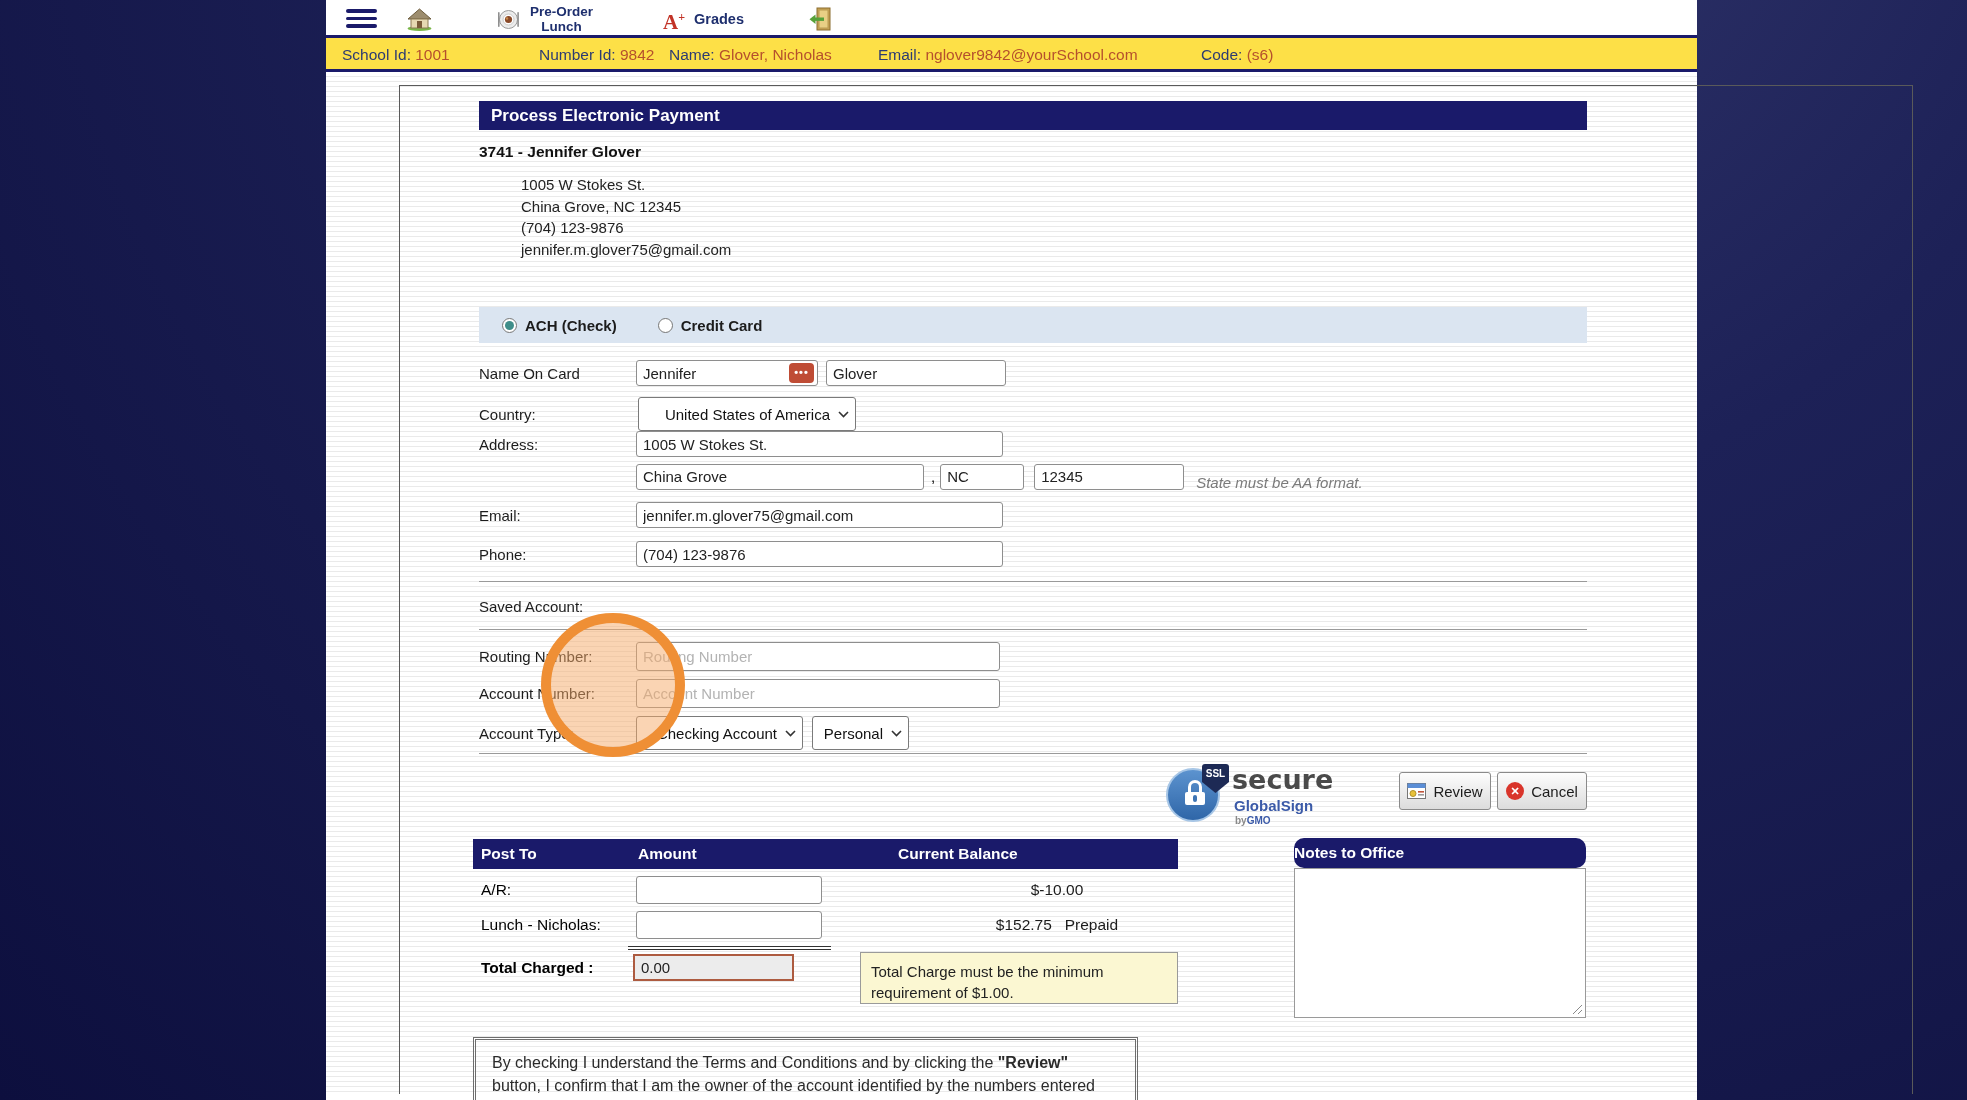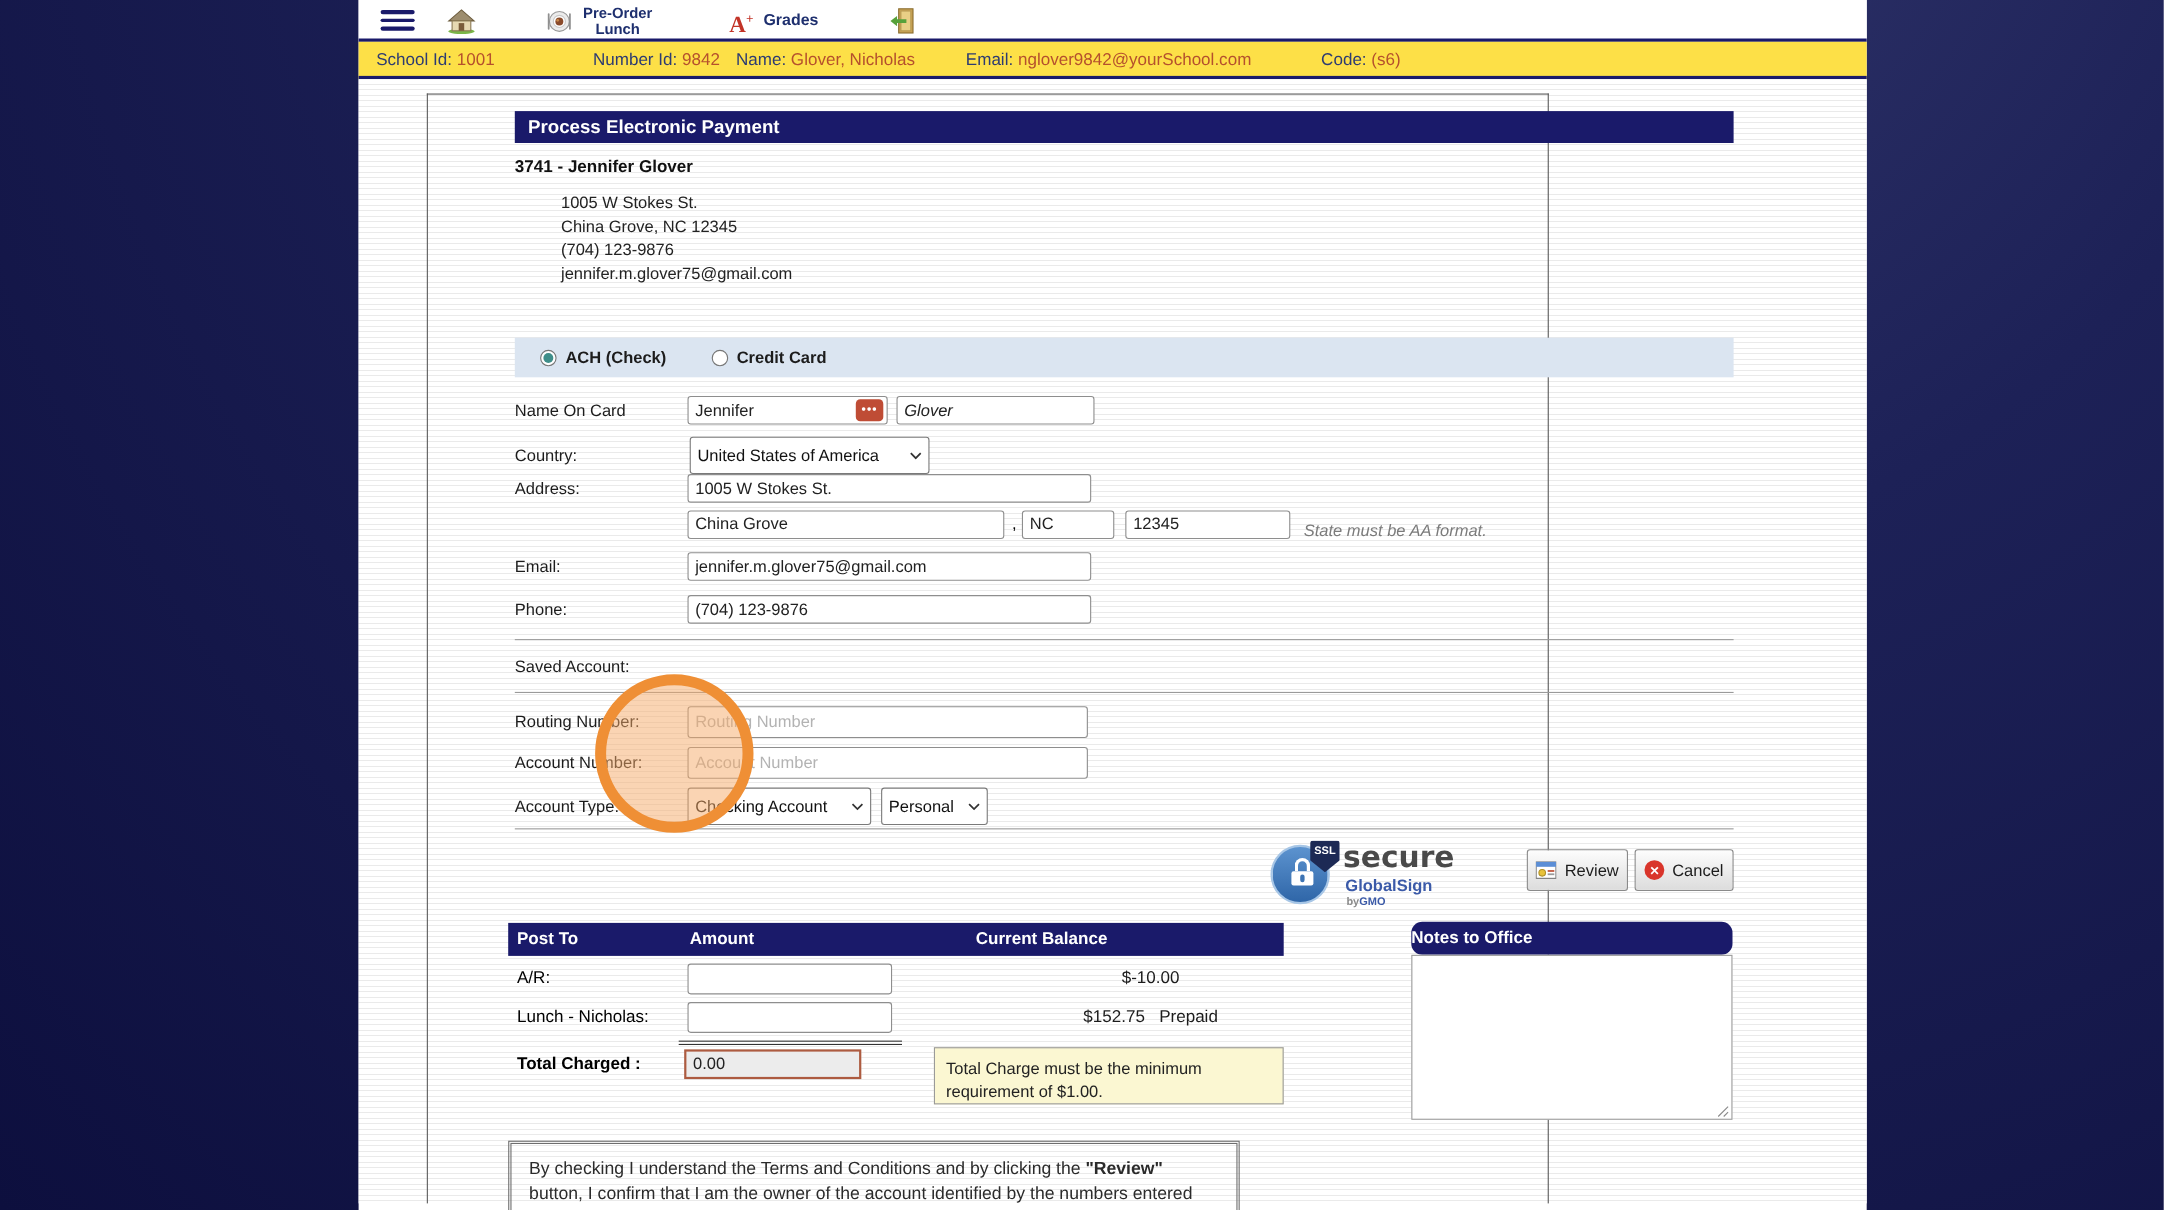--- a/index.html
+++ b/index.html
@@ -21,40 +21,40 @@
 
   
   .infobar { position:relative; height:34px; background:#fde047; border-bottom:3px solid #1a1a6a; font-size:15.5px; }
   .ib-group { position:absolute; top:8px; white-space:nowrap; }
   .ib-label { color:#2d3b72; }
   .ib-value { color:#b5502d; }
 
   
   .content { position:relative; height:1022px;
     background: repeating-linear-gradient(180deg, #ffffff 0px, #ffffff 4px, #eaeaea 4px, #eaeaea 5px); }
-  .panel { position:absolute; left:62px; top:13px; width:1020px; height:1009px;
+  .panel { position:absolute; left:73px; top:13px; width:1514px; height:1009px;
     border:1px solid #5a5a5a; border-bottom:none; }
   .ab { position:absolute; }
 
   .sec-header { background:#1a1a6a; color:#fff; font-weight:bold; font-size:17px; line-height:29px; padding-left:12px; height:29px; }
   .acct-name { font-weight:bold; font-size:15.5px; color:#111; }
   .addr-line { font-size:15px; color:#222; line-height:21.5px; }
 
   .radio-bar { background:#dbe5f1; height:36px; display:flex; align-items:center; }
   .radio { width:15px; height:15px; border:1px solid #767676; border-radius:50%; background:#fff; display:inline-block; cursor:pointer; }
   .radio.checked::after { content:""; display:block; width:9px; height:9px; margin:2px; border-radius:50%; background:#3f8e8a; }
   .radio-lab { font-weight:bold; font-size:15px; color:#1c1c1c; margin-left:8px; }
 
   .row { display:flex; align-items:center; }
   .flabel { width:157px; font-size:15px; color:#1c1c1c; flex:0 0 157px; }
   .tin { height:26px; border:1px solid #8e8e8e; border-radius:3px; font-family:"Liberation Sans",sans-serif;
          font-size:15px; padding:0 6px; color:#222; background:#fff; }
   .tin::placeholder { color:#b3b3b3; }
   .select { height:26px; border:1px solid #7a7a7a; border-radius:3px; background:#fff; display:inline-flex;
-            align-items:center; justify-content:space-between; padding:16px 6px; font-size:15px; color:#111; cursor:pointer; }
+            align-items:center; justify-content:flex-end; padding:16px 6px; font-size:15px; color:#111; cursor:pointer; }
   .chev { margin-left:8px; flex:0 0 auto; }
   .hint { font-style:italic; color:#7b7b7b; font-size:15px; margin-left:12px;margin-top:12px; }
   .divider { border-top:1px solid #9a9a9a; height:0; width:1108px; left:79px; }
   .autofill-ic { position:absolute; right:4px; top:3px; width:25px; height:20px; background:#bf4c35; border-radius:4px;
                  color:#fff; font-size:11px; font-weight:bold; text-align:center; line-height:19px; letter-spacing:1px; }
 
   
   .btn { height:38px; background:linear-gradient(#fdfdfd,#dcdcdc); border:1px solid #8a8a8a; border-radius:3px;
          display:flex; align-items:center; justify-content:center; gap:7px; font-size:15px; color:#1c1c1c; cursor:pointer; }
   .cancel-ic { width:18px; height:18px; border-radius:50%; background:#d9352b; color:#fff; font-size:11px; font-weight:bold;
@@ -177,21 +177,21 @@
         <span class="radio" style="margin-left:41px;"></span>
         <span class="radio-lab">Credit Card</span>
       </div>
 
       <div class="ab row" style="left:79px;top:274px;">
         <span class="flabel">Name On Card</span>
         <span style="position:relative;display:inline-block;">
           <input class="tin" style="width: 182px;" value="Jennifer">
           <span class="autofill-ic">•••</span>
         </span>
-        <input class="tin" style="width: 180px; margin-left: 8px; font-style: italic;" value="Glover">
+        <input class="tin" style="width: 180px; margin-left: 8px;" value="Glover">
       </div>
 
       <div class="ab row" style="left:79px;top:311px;">
         <span class="flabel">Country:</span>
         <span class="select" style="width:218px;margin-left:2px;">
           <span>United States of America</span>
           <svg class="chev" width="11" height="7" viewBox="0 0 11 7">
               <polyline points="1,1 5.5,5.5 10,1" fill="none" stroke="#333" stroke-width="1.6"></polyline>
             </svg>
         </span>

